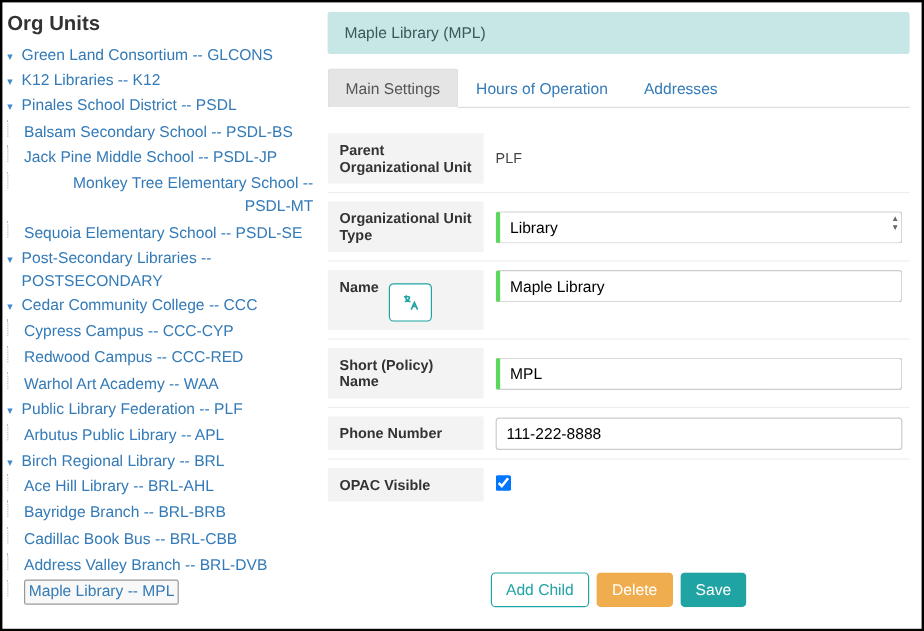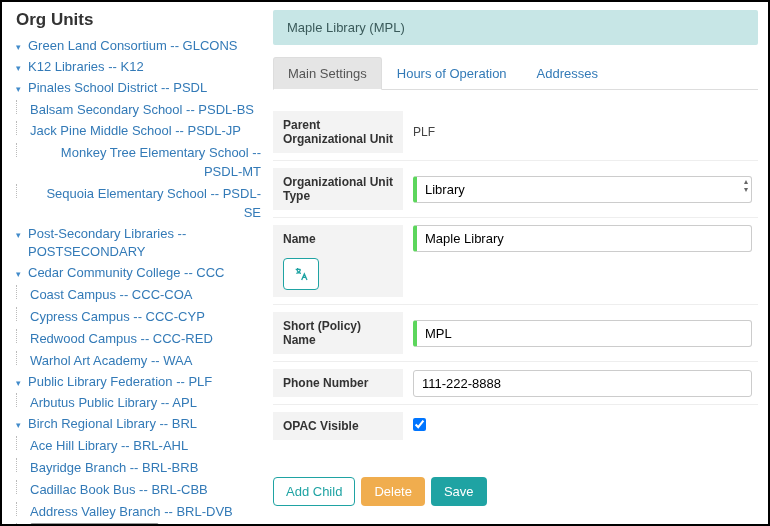--- a/index.html
+++ b/index.html
@@ -10,21 +10,21 @@
     background: #fff;
     width: 770px;
     height: 526px;
     border: 2px solid #000;
     position: relative;
     overflow: hidden;
   }
   .container { display: flex; height: 100%; }
   .sidebar {
     width: 265px;
-    padding: 8px 6px 8px 14px;
+    padding: 8px 6px 8px 4px;
     overflow-y: auto;
   }
   .sidebar h2 {
     font-size: 17px;
     font-weight: 600;
     color: #333;
     margin-bottom: 6px;
   }
   .tree { font-size: 13px; line-height: 1.45; }
   .tree .node {
@@ -160,21 +160,21 @@
     background: #fff;
     color: #1fa3a3;
     display: inline-flex;
     align-items: center;
     justify-content: center;
     cursor: pointer;
     margin-top: 4px;
   }
   .btn-row {
     display: flex;
-    justify-content: flex-start;
+    justify-content: center;
     gap: 6px;
     padding: 10px 0;
   }
   .btn {
     padding: 6px 12px;
     border-radius: 4px;
     font-size: 13px;
     cursor: pointer;
     border: 1px solid transparent;
   }
@@ -217,24 +217,20 @@
           <span class="dash"></span>
           <a>Sequoia Elementary School -- PSDL-SE</a>
         </div>
         <div class="node lvl2">
           <span class="caret">▾</span>
           <a>Post-Secondary Libraries -- POSTSECONDARY</a>
         </div>
         <div class="node lvl3">
           <span class="caret">▾</span>
           <a>Cedar Community College -- CCC</a>
-        </div>
-        <div class="node lvl4">
-          <span class="dash"></span>
-          <a>Coast Campus -- CCC-COA</a>
         </div>
         <div class="node lvl4">
           <span class="dash"></span>
           <a>Cypress Campus -- CCC-CYP</a>
         </div>
         <div class="node lvl4">
           <span class="dash"></span>
           <a>Redwood Campus -- CCC-RED</a>
         </div>
         <div class="node lvl3">
@@ -296,21 +292,21 @@
           <div class="select-wrap">
             <input class="form-select" value="Library" style="">
             <div class="select-spinner">
                 <span>▴</span>
                 <span>▾</span>
               </div>
           </div>
         </div>
       </div>
       <div class="form-row" style="align-items:flex-start;">
-        <div class="label-cell" style="flex-direction:column;align-items:flex-start;gap:8px;">
+        <div class="label-cell" style="align-items:flex-start;gap:8px;">
           <span>Name</span>
           <button class="translate-btn">
             <svg width="16" height="16" viewBox="0 0 24 24" fill="none" stroke="#1fa3a3" stroke-width="2">
                 <path d="M4 5h7M7 3v2M6 5c0 3 3 6 6 6M11 5c0 3-3 6-6 6M13 21l4-9 4 9M14.5 17h5"></path>
               </svg>
           </button>
         </div>
         <div class="value-cell">
           <input class="form-input" value="Maple Library" style="">
         </div>

